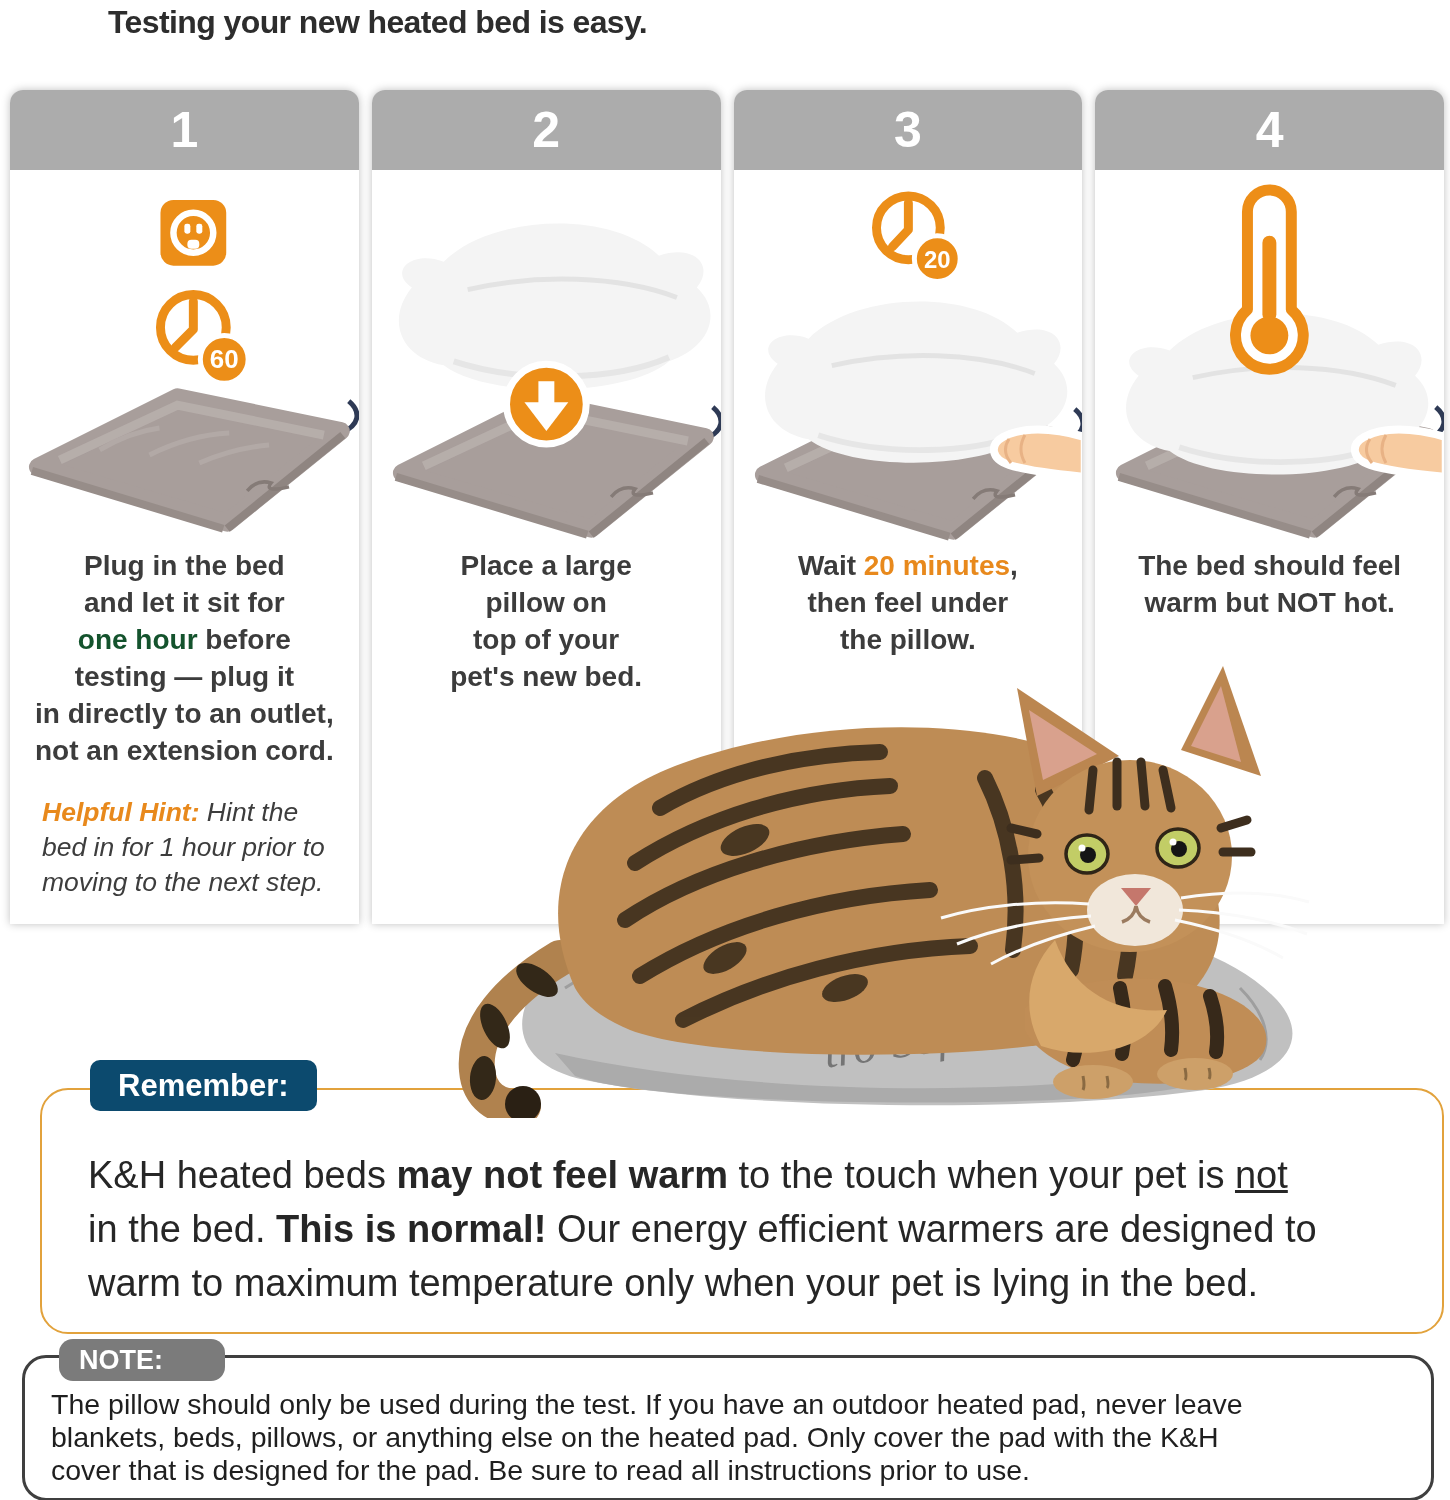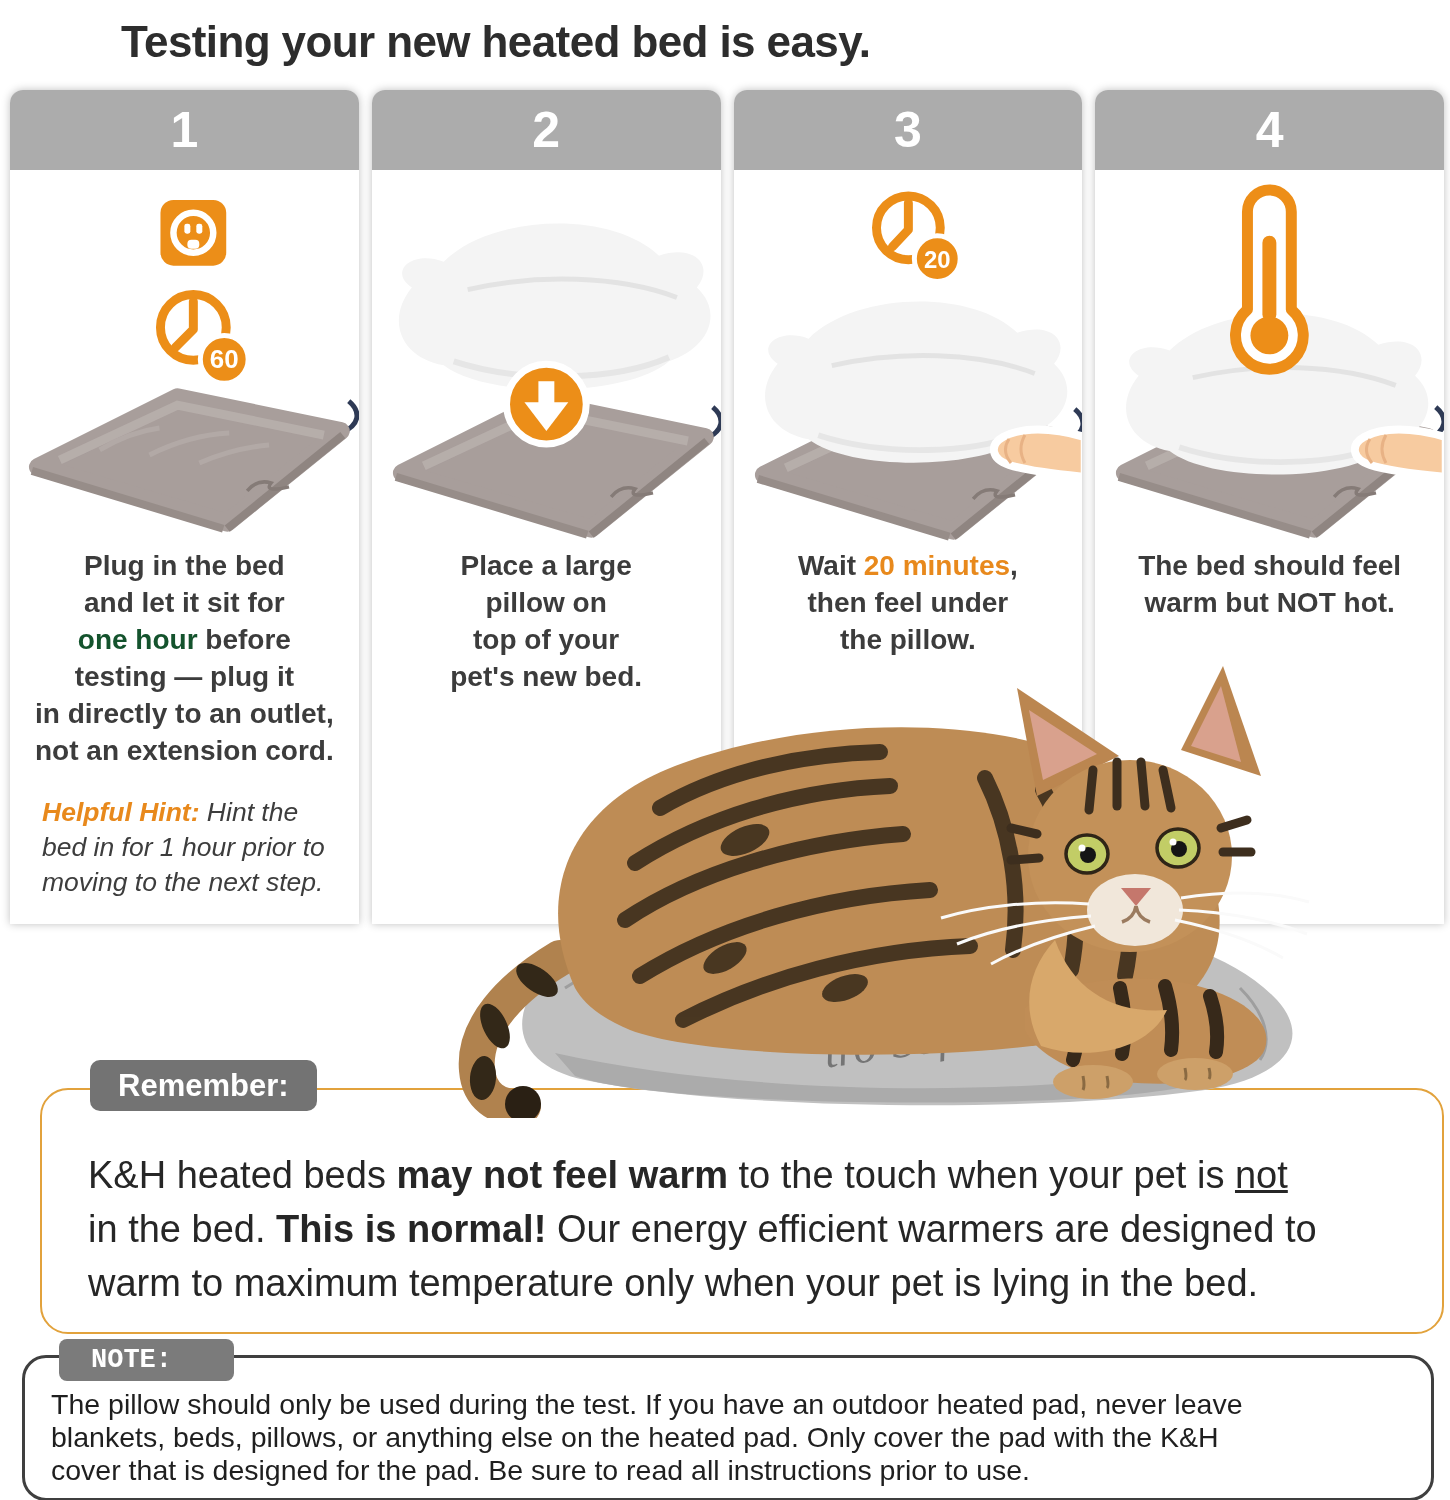--- a/index.html
+++ b/index.html
@@ -1,39 +1,39 @@
 <!DOCTYPE html>
 <html><head>
 <meta charset="utf-8">
 <style>
   html,body{margin:0;padding:0;background:#fff;}
   .page{position:relative;width:1450px;height:1500px;background:#fff;overflow:hidden;
         font-family:"Liberation Sans",sans-serif;}
-  .title{position:absolute;left:104px;top:0;margin:17px;font-size:44px;font-weight:800;
+  .title{position:absolute;left:104px;top:0;margin:4px;font-size:32px;font-weight:800;
          color:#2d2d2d;letter-spacing:-0.6px;text-align:center;}
   .cards{position:absolute;left:10px;top:90px;width:1434px;display:grid;
          grid-template-columns:repeat(4,1fr);gap:13px;z-index:1;}
   .card{background:#fff;border-radius:13px 13px 0 0;box-shadow:0 0 9px rgba(0,0,0,.25);
         padding-bottom:24px;position:relative;}
   .card-header{height:80px;background:#acacac;border-radius:13px 13px 0 0;
         display:flex;align-items:center;justify-content:center;}
   .card-number{color:#fff;font-size:50px;font-weight:800;line-height:1;}
   .card-art{display:block;width:100%;height:auto;}
   .card-text{margin:6px 4px 0 4px;text-align:center;font-size:28px;line-height:37px;color:#3c3c3c;font-weight:bold;}
   .hint{margin:26px 14px 0 32px;font-style:italic;font-size:26.5px;line-height:35px;color:#3d3d3d;text-align:left;}
   .cat{position:absolute;left:425px;top:658px;width:920px;height:460px;z-index:5;}
   .remember-box{position:absolute;left:40px;top:1088px;width:1400px;height:242px;
         border:2px solid #e2a23c;border-radius:28px;z-index:2;}
-  .remember-badge{position:absolute;top:-30px;left:48px;background:#737373;color:#fff;
+  .remember-badge{position:absolute;top:-30px;left:48px;background:#0c4a6e;color:#fff;
         font-size:31px;font-weight:700;padding:10px 28px;border-radius:10px;line-height:1;text-align:center;}
   .remember-text{margin:0;padding:58px 40px 0 46px;font-size:38px;line-height:54px;color:#262626;}
   .note-box{position:absolute;left:22px;top:1355px;width:1406px;height:140px;
         border:3px solid #3f3f3f;border-radius:24px;z-index:2;}
   .note-badge{position:absolute;top:-19px;left:34px;background:#7b7b7b;color:#fff;
-        font-size:27px;font-weight:700;padding:5px 62px 5px 32px;border-radius:8px;line-height:1.2;font-family:Liberation Mono, monospace;}
+        font-size:27px;font-weight:700;padding:5px 62px 5px 20px;border-radius:14px;line-height:1.2;}
   .note-text{margin:0;padding:30px 24px 0 26px;font-size:28.5px;line-height:33px;color:#1f1f1f;}
 </style>
 </head>
 <body>
 
 <div class="page">
 
   <h1 class="title">Testing your new heated bed is easy.</h1>
 
   <div class="cards">

